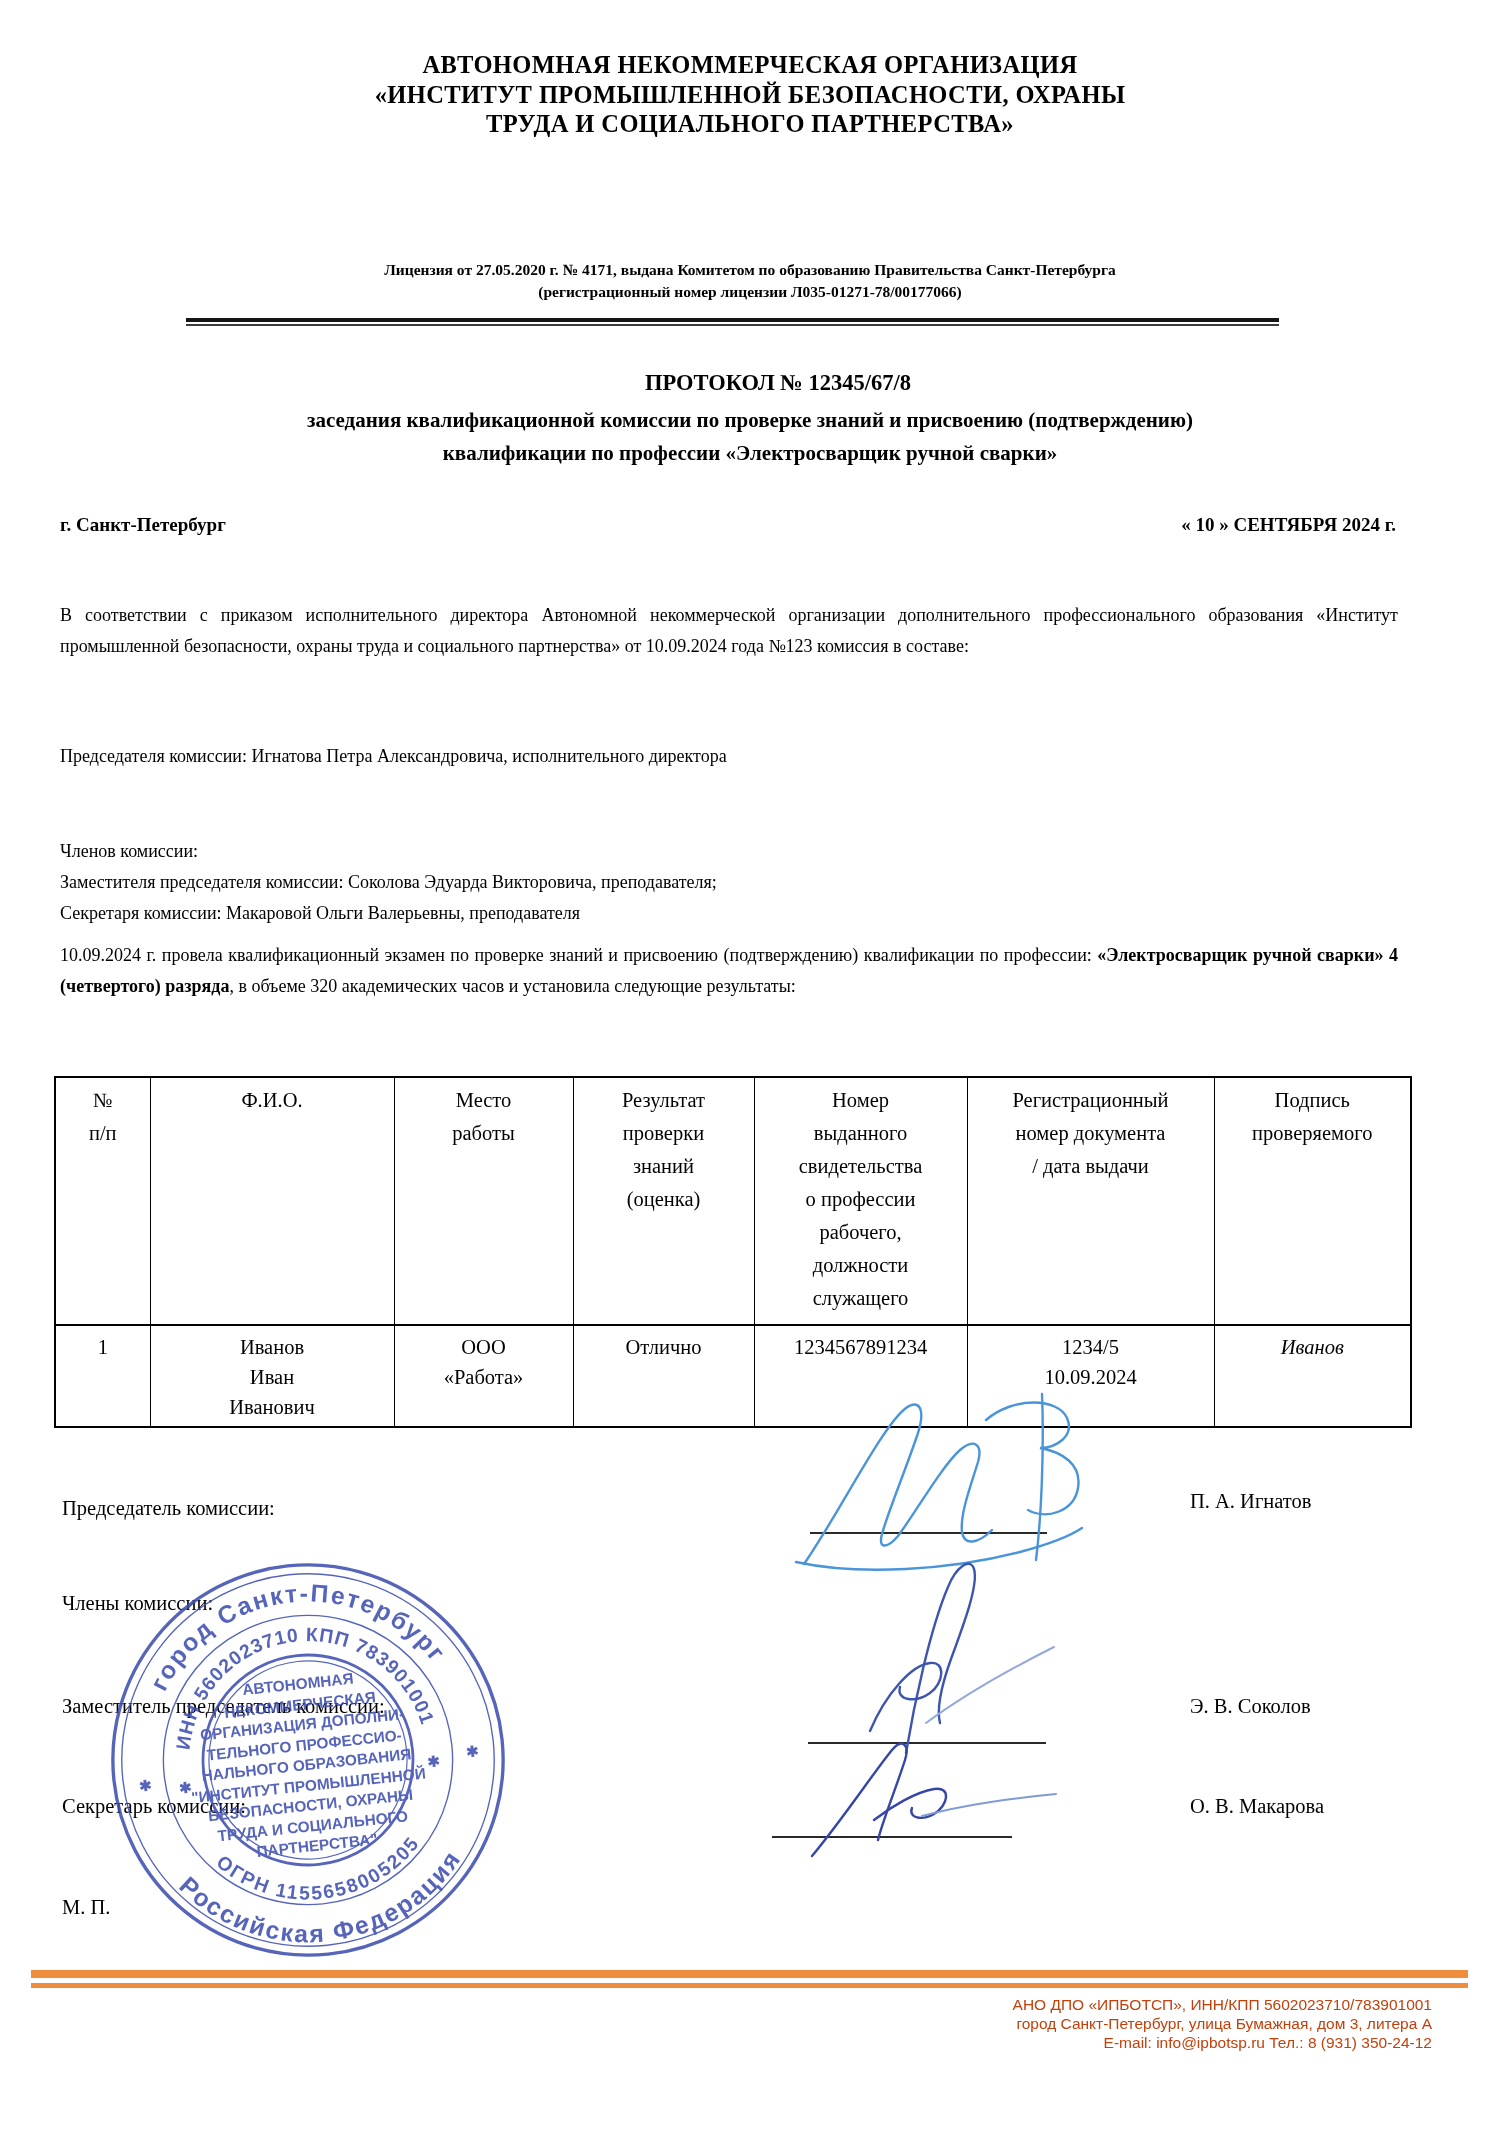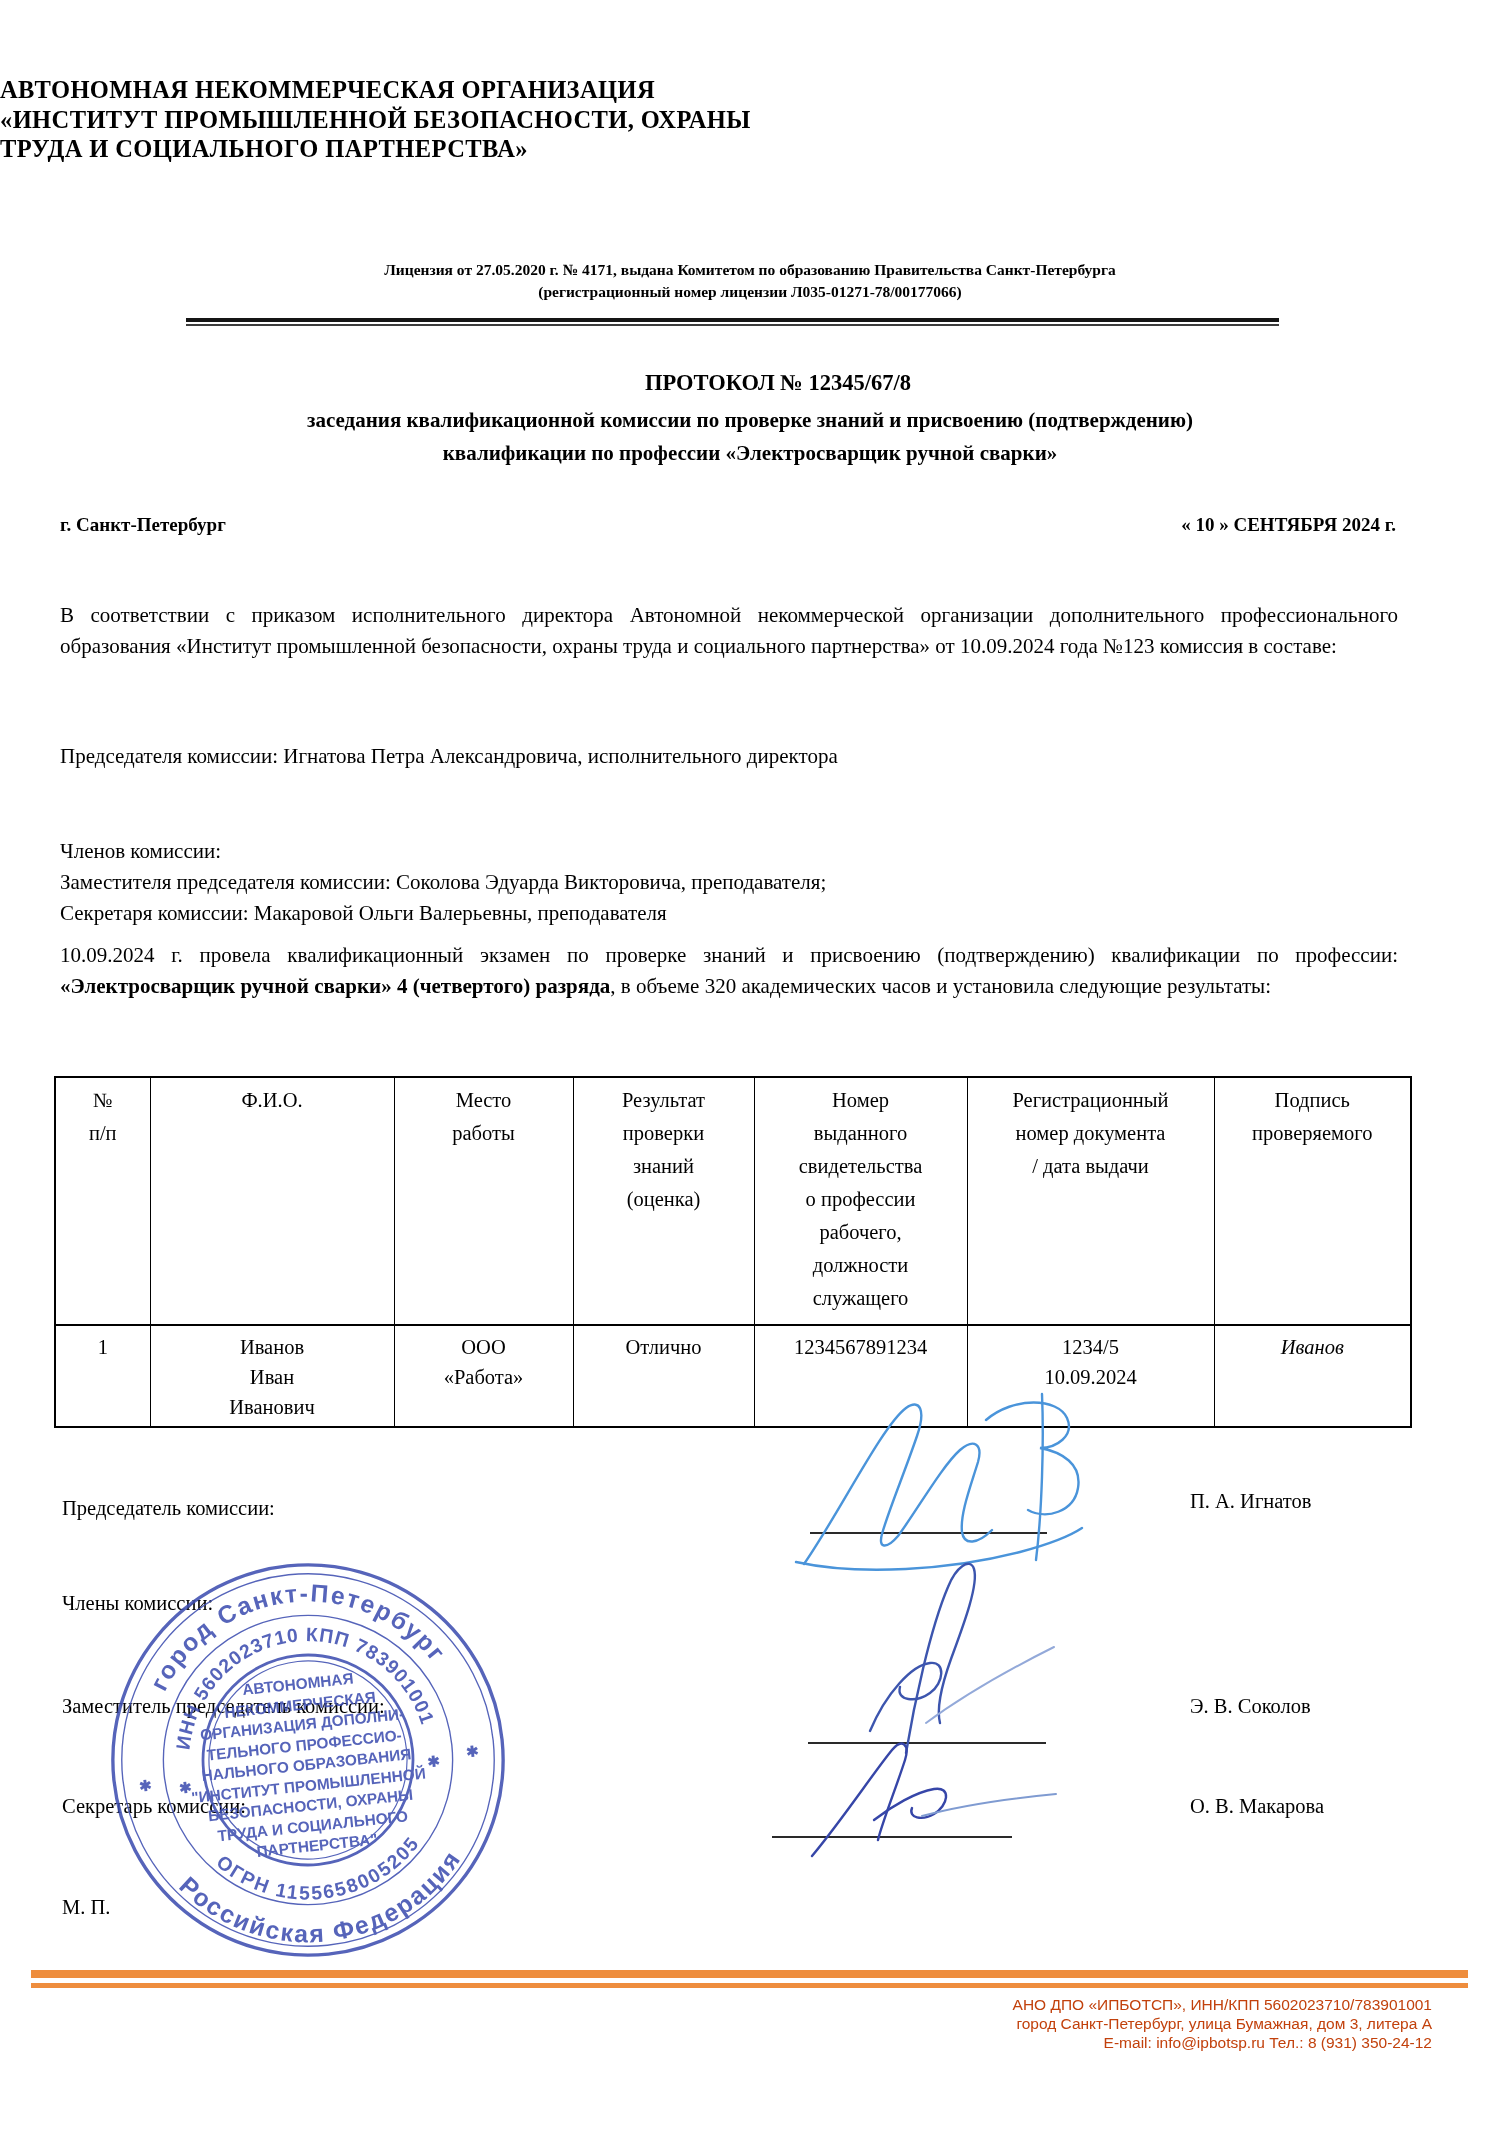--- a/index.html
+++ b/index.html
@@ -1,31 +1,31 @@
 <!DOCTYPE html>
 <html><head>
 <meta charset="utf-8">
 <style>
   html,body{margin:0;padding:0;background:#ffffff;}
   .page{position:relative;width:1500px;height:2141px;background:#fff;overflow:hidden;
         font-family:"Liberation Serif", serif;color:#000;}
   .abs{position:absolute;}
   .b{font-weight:bold;}
-  .org-name{top:50px;left:0;width:100%;font-weight:bold;
-            font-size:24.5px;line-height:29.5px;letter-spacing:.4px;margin-top:25px;}
+  .org-name{top:50px;left:0;width:100%;text-align:center;font-weight:bold;
+            font-size:24.5px;line-height:29.5px;letter-spacing:.4px;}
   .license{top:259px;left:0;width:100%;text-align:center;font-weight:bold;
            font-size:15.5px;line-height:22px;}
   .rule{top:318px;left:186px;width:1093px;height:2px;
         border-top:4px solid #151515;border-bottom:2px solid #3c3c3c;}
   .doc-title{top:370px;left:0;width:100%;text-align:center;font-weight:bold;font-size:22.5px;margin-left:28px;}
   .doc-subtitle{top:404px;left:0;width:100%;text-align:center;font-weight:bold;
                 font-size:21px;line-height:33px;white-space:pre-line;}
   .cityrow{top:514px;left:60px;right:104px;display:flex;justify-content:space-between;
            font-weight:bold;font-size:19px;}
-  .para{left:60px;width:1338px;font-size:21px;line-height:31px;text-align:justify;}
+  .para{left:60px;width:1338px;font-size:18px;line-height:31px;text-align:justify;}
   .para.nojust{text-align:left;}
   #intro{top:600px;}
   #chairman{top:741px;}
   #members{top:836px;}
   #exam{top:940px;}
   table.results{position:absolute;top:1076px;left:54px;width:1356px;
                 border-collapse:collapse;table-layout:fixed;border:2px solid #000;}
   table.results th, table.results td{border:1px solid #000;vertical-align:top;
                 text-align:center;font-weight:normal;font-size:20.5px;
                 white-space:pre-line;padding:6px 4px 4px 4px;}

